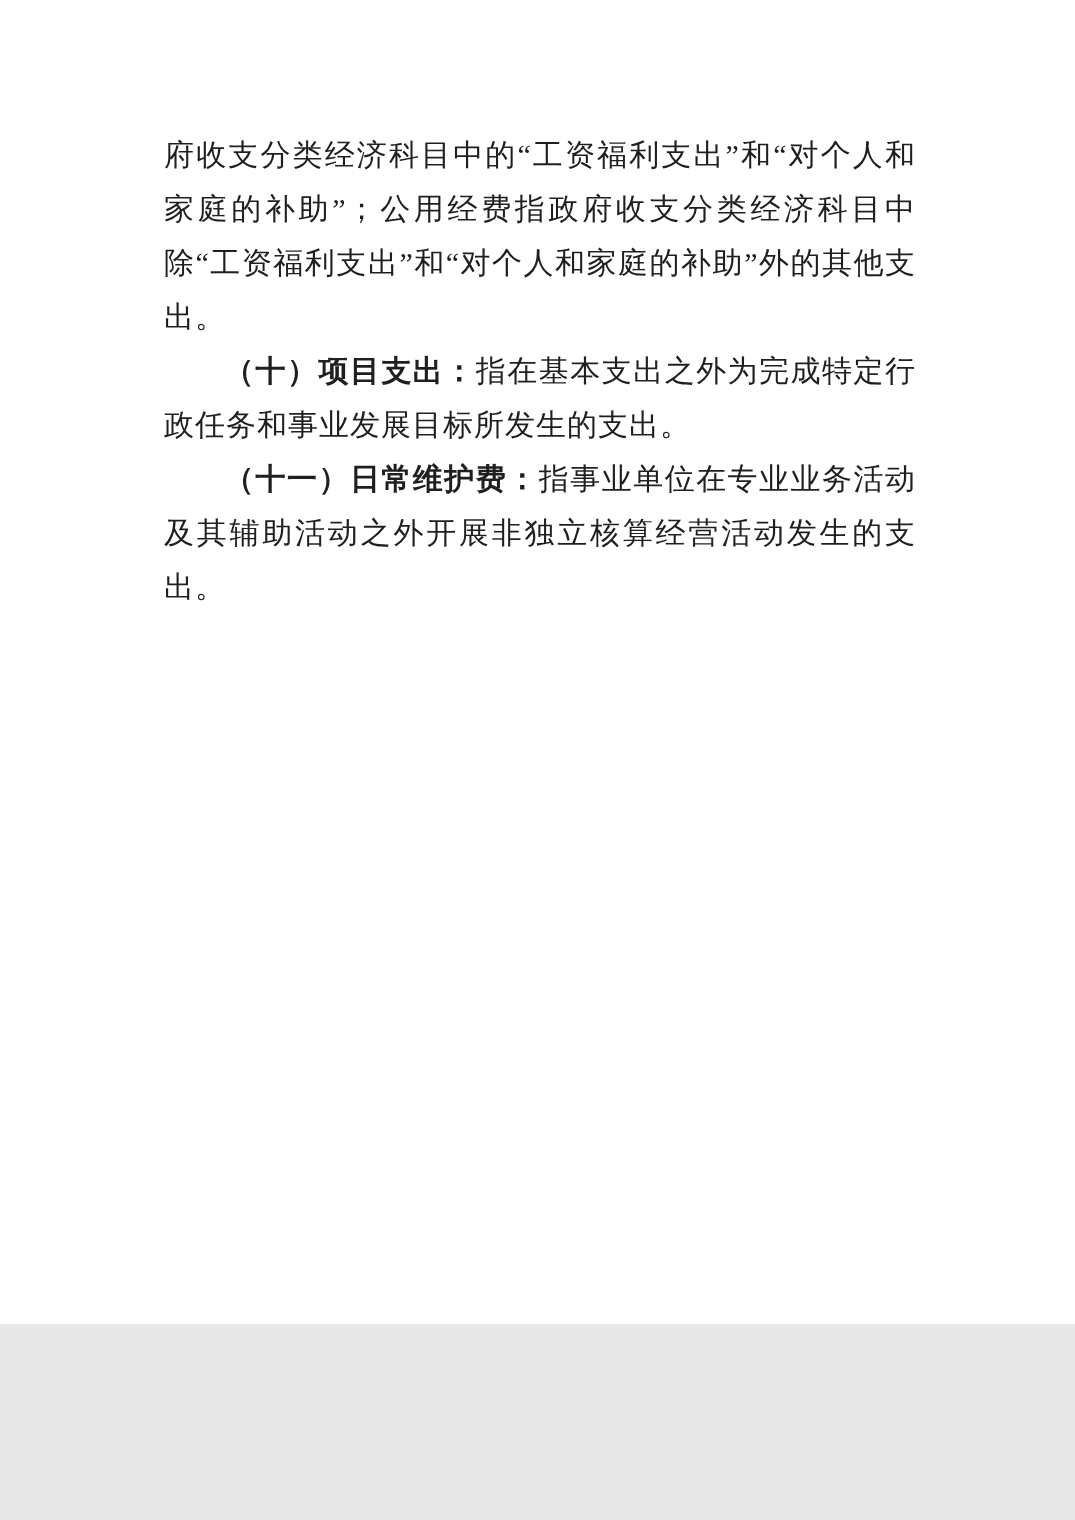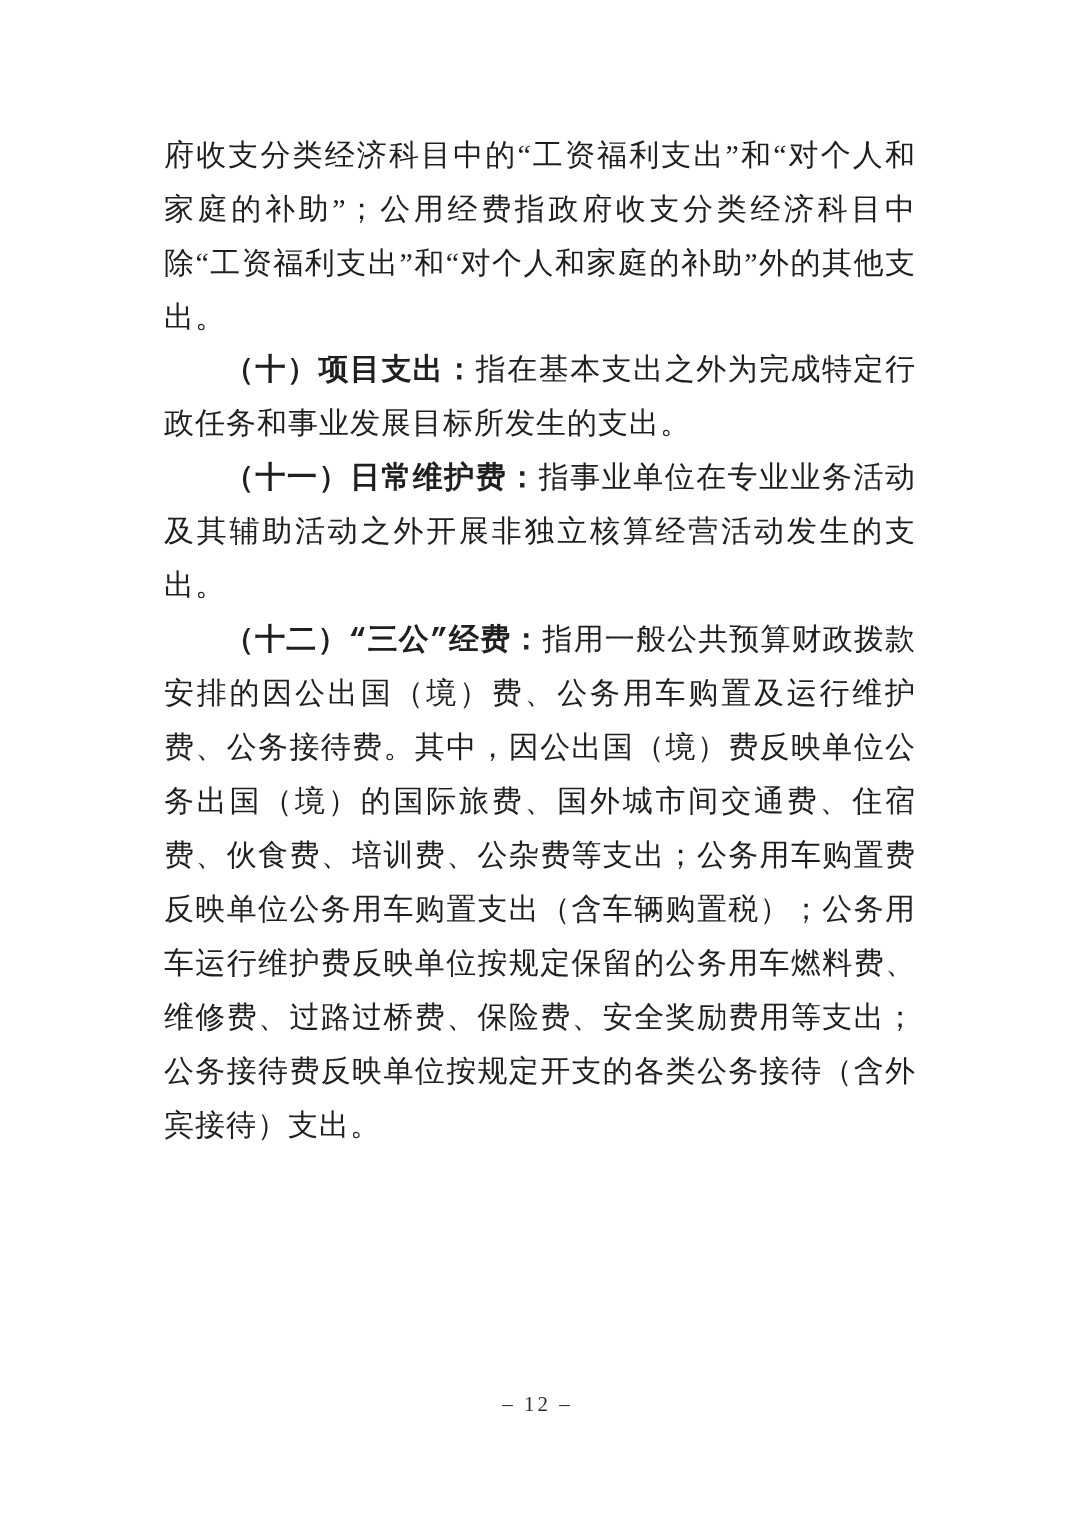--- a/index.html
+++ b/index.html
@@ -3,21 +3,21 @@
 <meta charset="utf-8">
 <style>
   html, body {
     margin: 0;
     padding: 0;
     background: #e8e8e8;
   }
   .page {
     position: relative;
     width: 1075px;
-    height: 1520px;
+    height: 1324px;
     margin: 0 auto;
     background: #ffffff;
     color: #1f1f1f;
     font-family: "Liberation Serif", "DejaVu Serif", serif;
     overflow: hidden;
   }
   .content {
     position: absolute;
     left: 164px;
     top: 128px;
@@ -26,21 +26,20 @@
     line-height: 54px;
     text-align: justify;
     letter-spacing: 1px;
   }
   .para {
     margin: 0;
     padding: 0;
   }
   .para.indent {
     text-indent: 2em;
-    font-family: Liberation Mono, monospace;
   }
   .lead {
     font-weight: bold;
   }
   .page-number {
     position: absolute;
     left: 0;
     right: 0;
     top: 1392px;
     text-align: center;
@@ -54,19 +53,18 @@
 
 <div class="page">
   <div class="content">
 
     <p class="para"><b class="lead"></b><span>府收支分类经济科目中的“工资福利支出”和“对个人和家庭的补助”；公用经费指政府收支分类经济科目中除“工资福利支出”和“对个人和家庭的补助”外的其他支出。</span></p>
 
     <p class="para indent"><b class="lead">（十）项目支出：</b><span>指在基本支出之外为完成特定行政任务和事业发展目标所发生的支出。</span></p>
 
     <p class="para indent"><b class="lead">（十一）日常维护费：</b><span>指事业单位在专业业务活动及其辅助活动之外开展非独立核算经营活动发生的支出。</span></p>
 
-    <p class="para indent"><b class="lead">（十二）“三公”经费：</b><span>指用一般公共预算财政拨款安排的因公出国（境）费、公务用车购置及运行维护费、公务接待费。其中，因公出国（境）费反映单位公务出国（境）的国际旅费、国外城市间交通费、住宿费、伙食费、培训费、公杂费等支出；公务用车购置费反映单位公务用车购置支出（含车辆购置税）；公务用车运行维护费反映单位按规定保留的公务用车燃料费、维修费、过路过桥费、保险费、安全奖励费用等支出；公务接待费反映单位按规定开支的各类公务接待（含外宾接待）支出。</span></p>
 
 
   </div>
 
   <div class="page-number">– 12 –</div>
 </div>
 
 </body></html>

